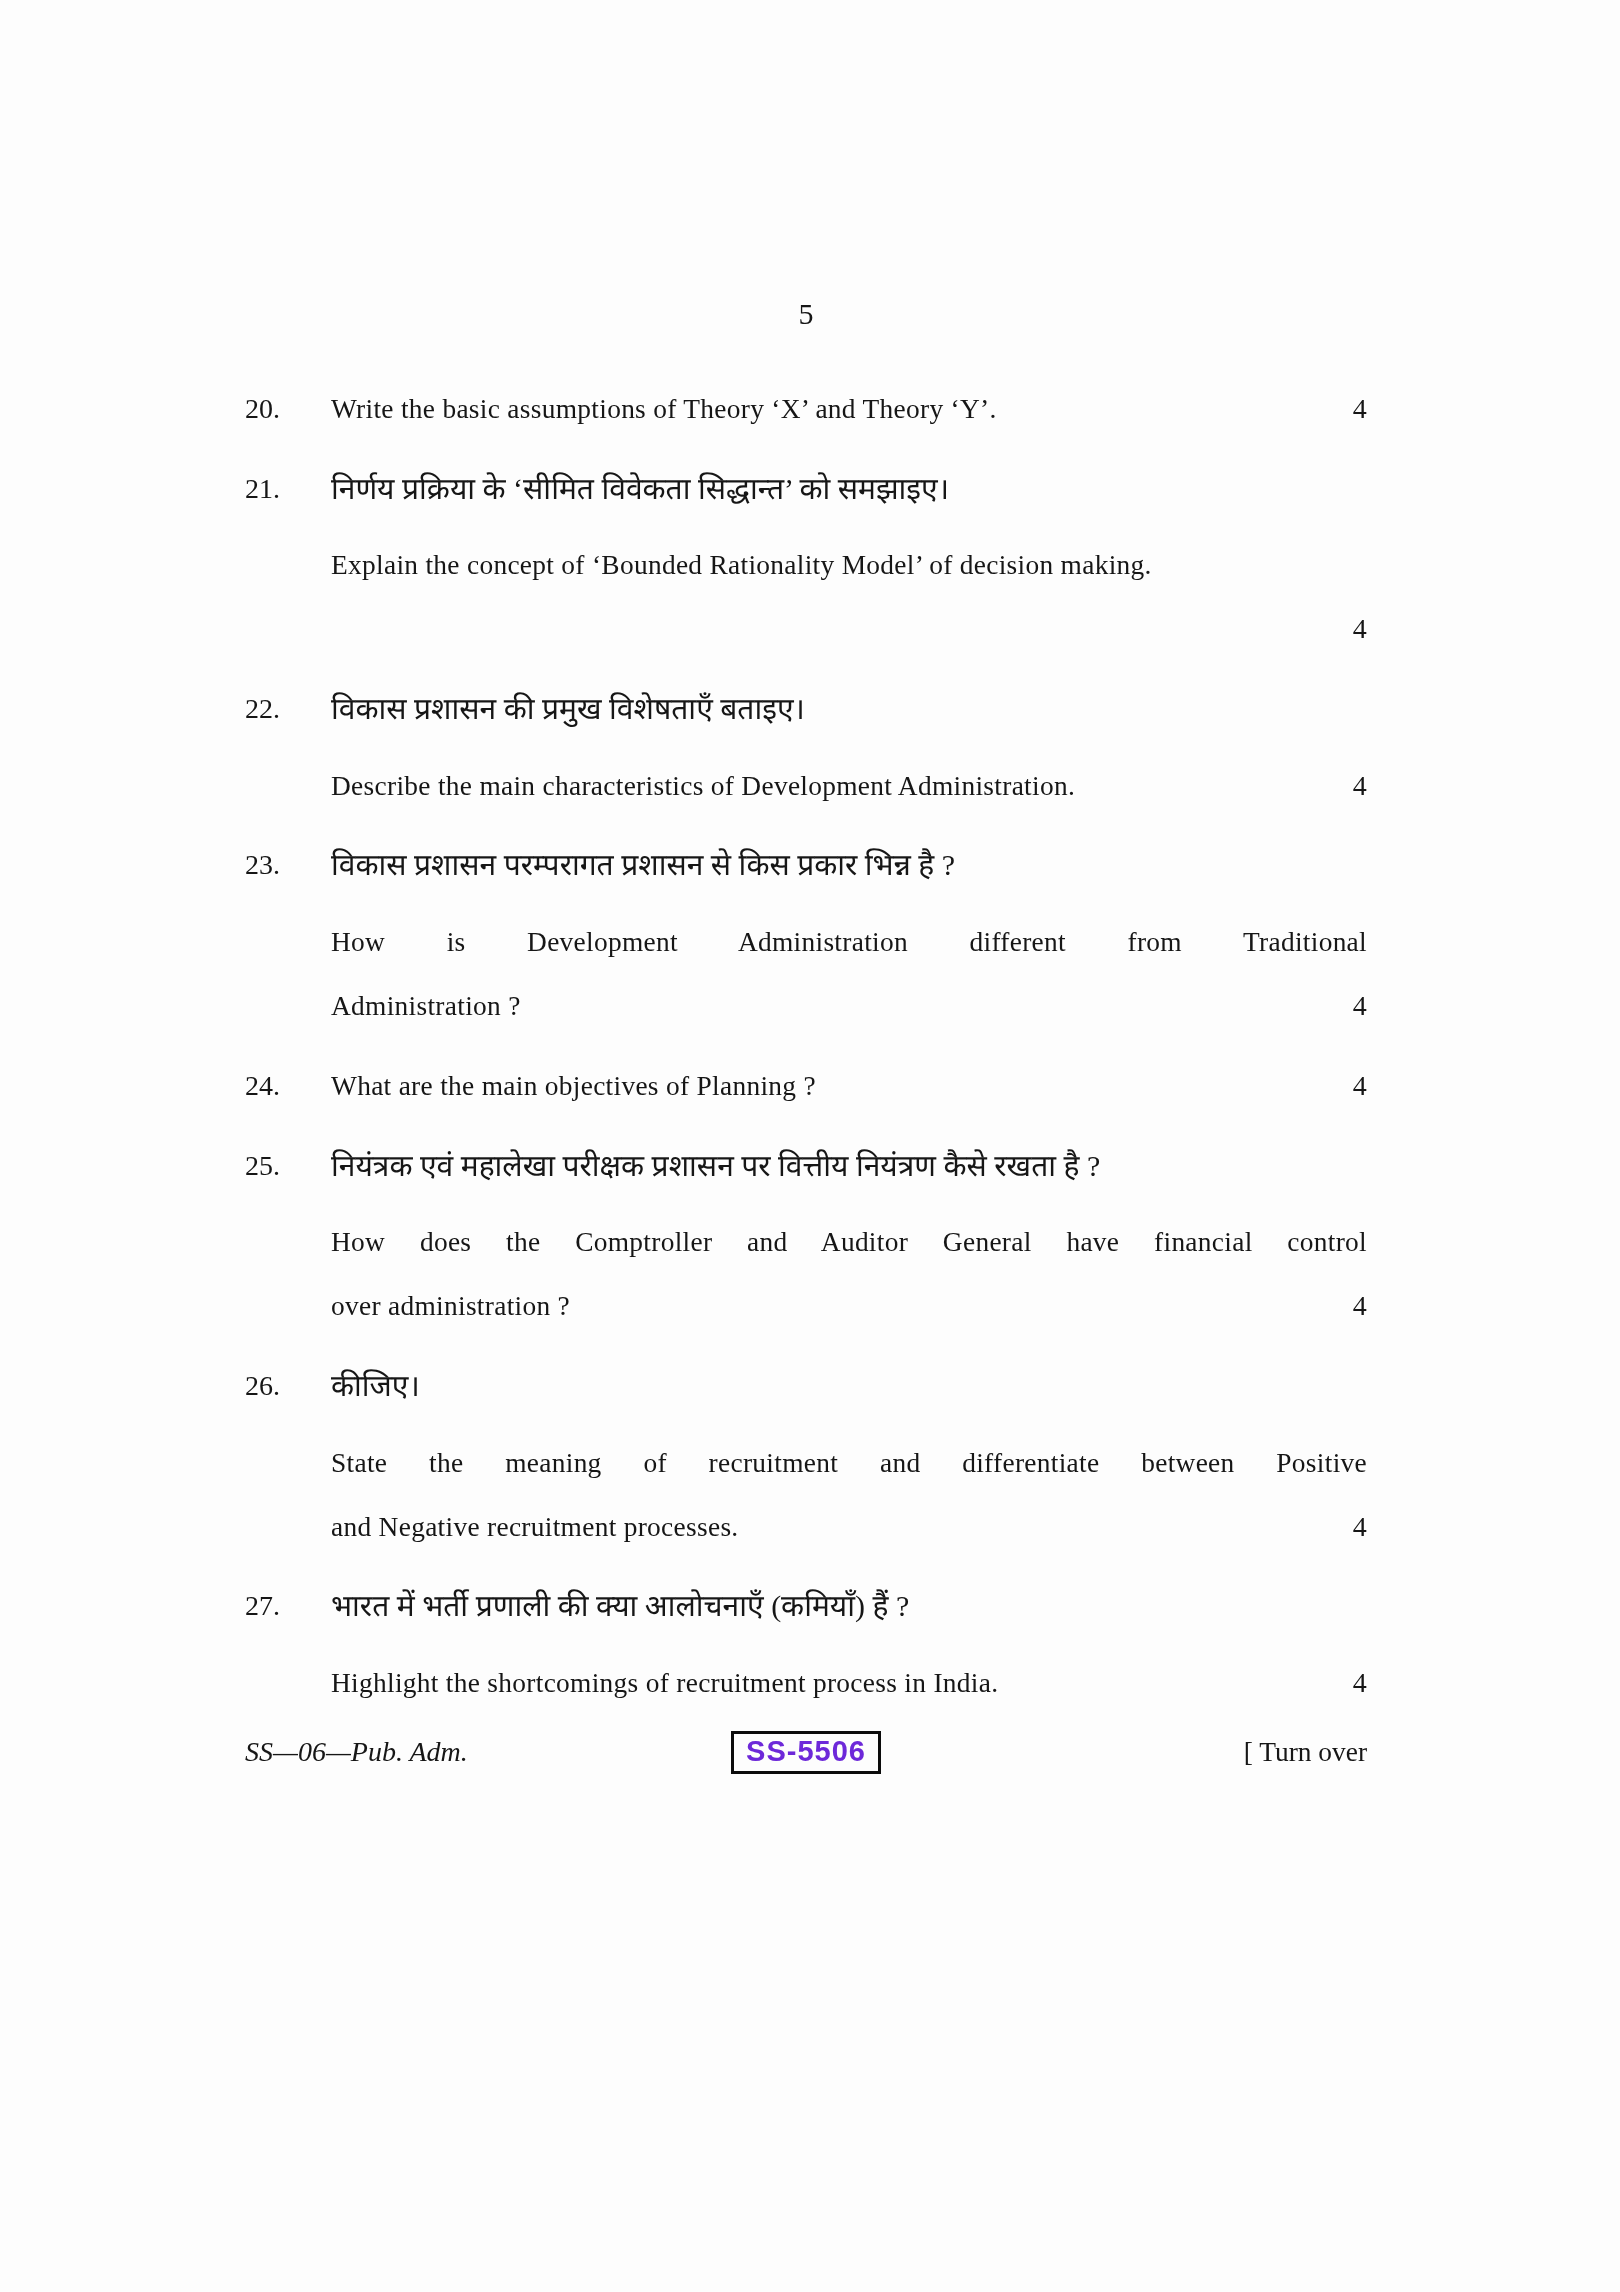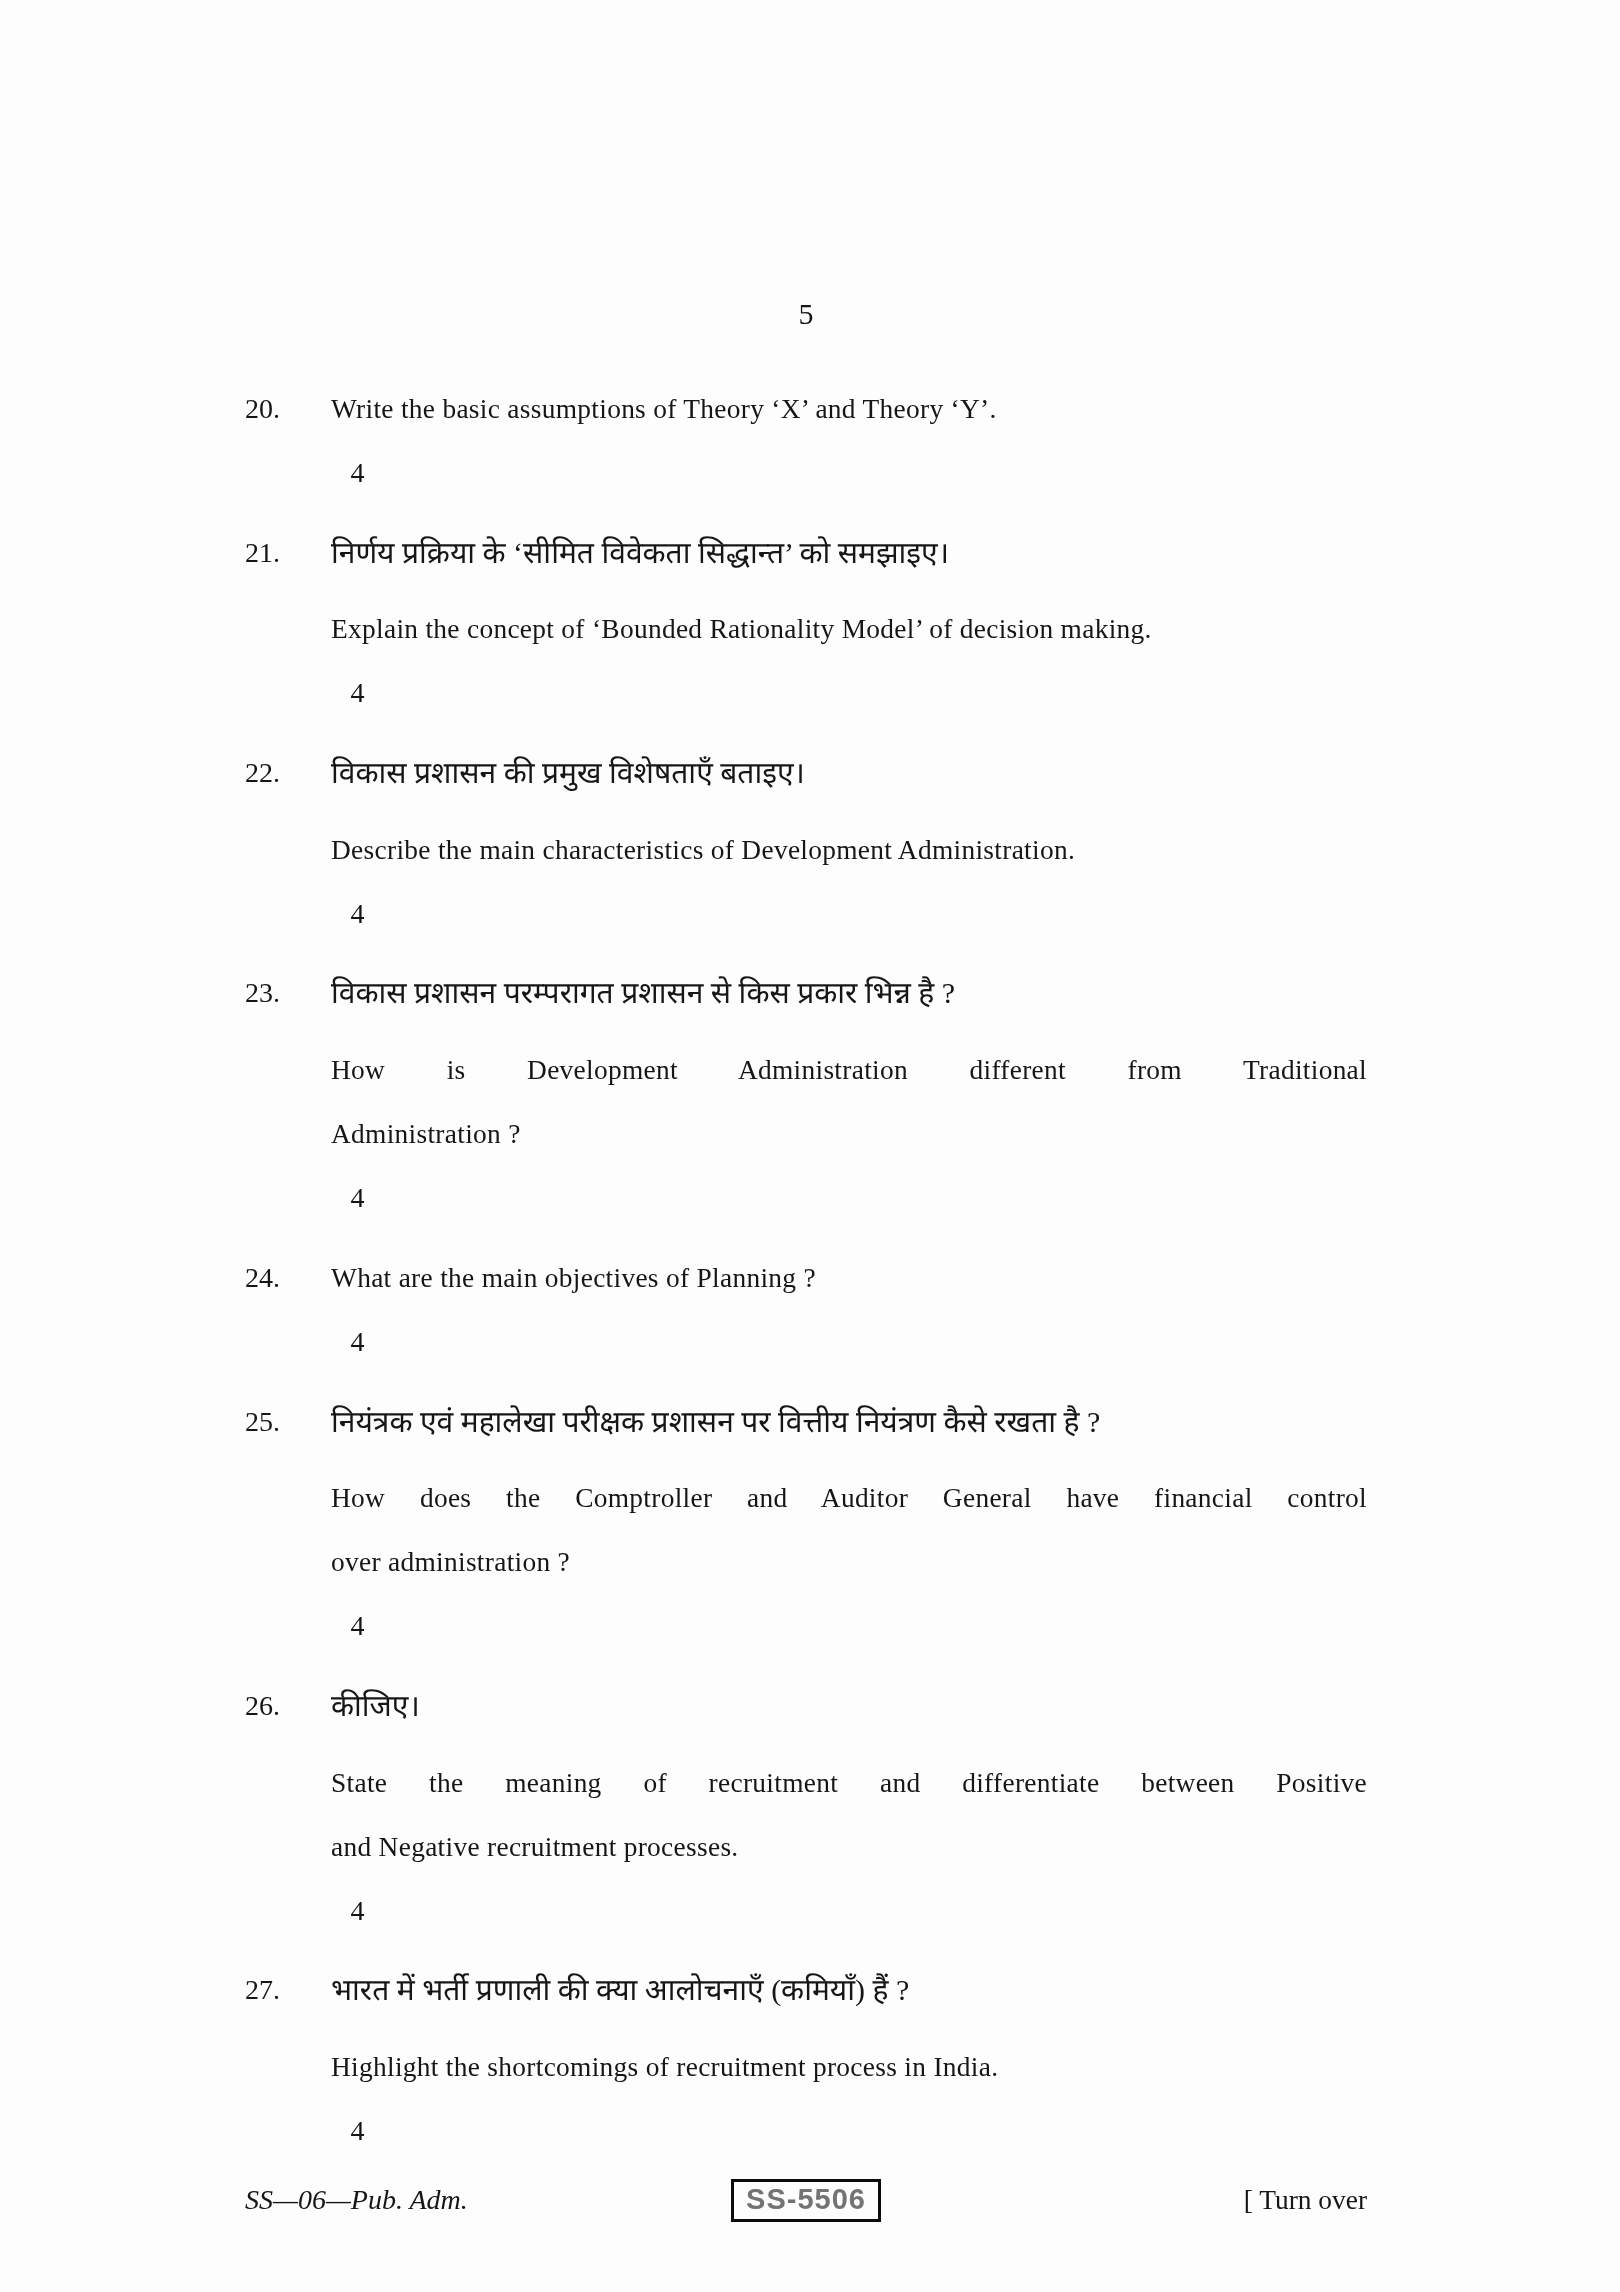--- a/index.html
+++ b/index.html
@@ -53,21 +53,20 @@
     white-space: normal;
   }
   .line.justify {
     text-align: justify;
     text-align-last: justify;
   }
   .line.with-marks {
     display: flex;
     justify-content: space-between;
     align-items: baseline;
-    flex-direction: column;
   }
   .marks {
     font-size: 28px;
     padding-left: 19.6px;
   }
   .footer {
     display: flex;
     align-items: center;
     margin-top: 9.8px;
     font-size: 27.4px;
@@ -83,21 +82,21 @@
     text-align: center;
   }
   .code-box {
     display: inline-block;
     border: 3.9px solid #0b0b0b;
     padding: 1px 11.8px 2.9px 11.8px;
     font-family: "Liberation Sans", "DejaVu Sans", sans-serif;
     font-weight: 700;
     font-size: 29px;
     letter-spacing: 1px;
-    color: #737373;
+    color: #6d28d9;
   }
   .footer-right {
     flex: 1 1 0;
     text-align: right;
   }
 </style>
 </head>
 <body>
 
 <div class="page">

